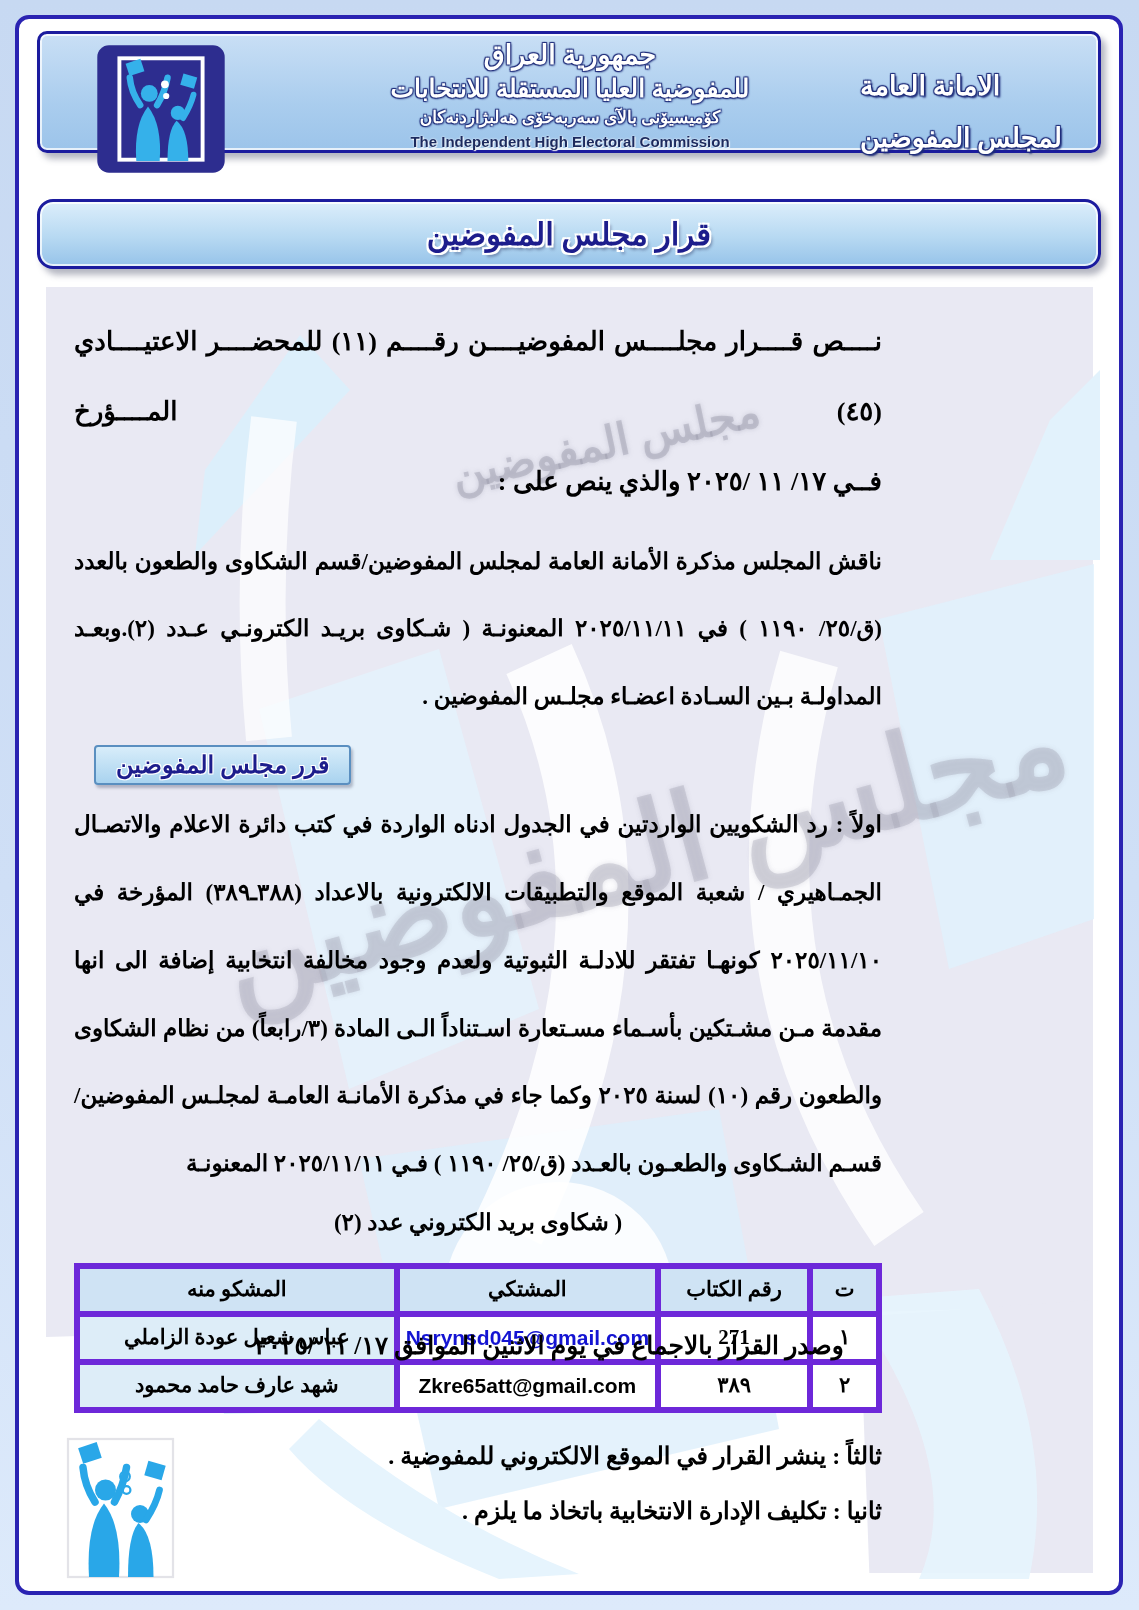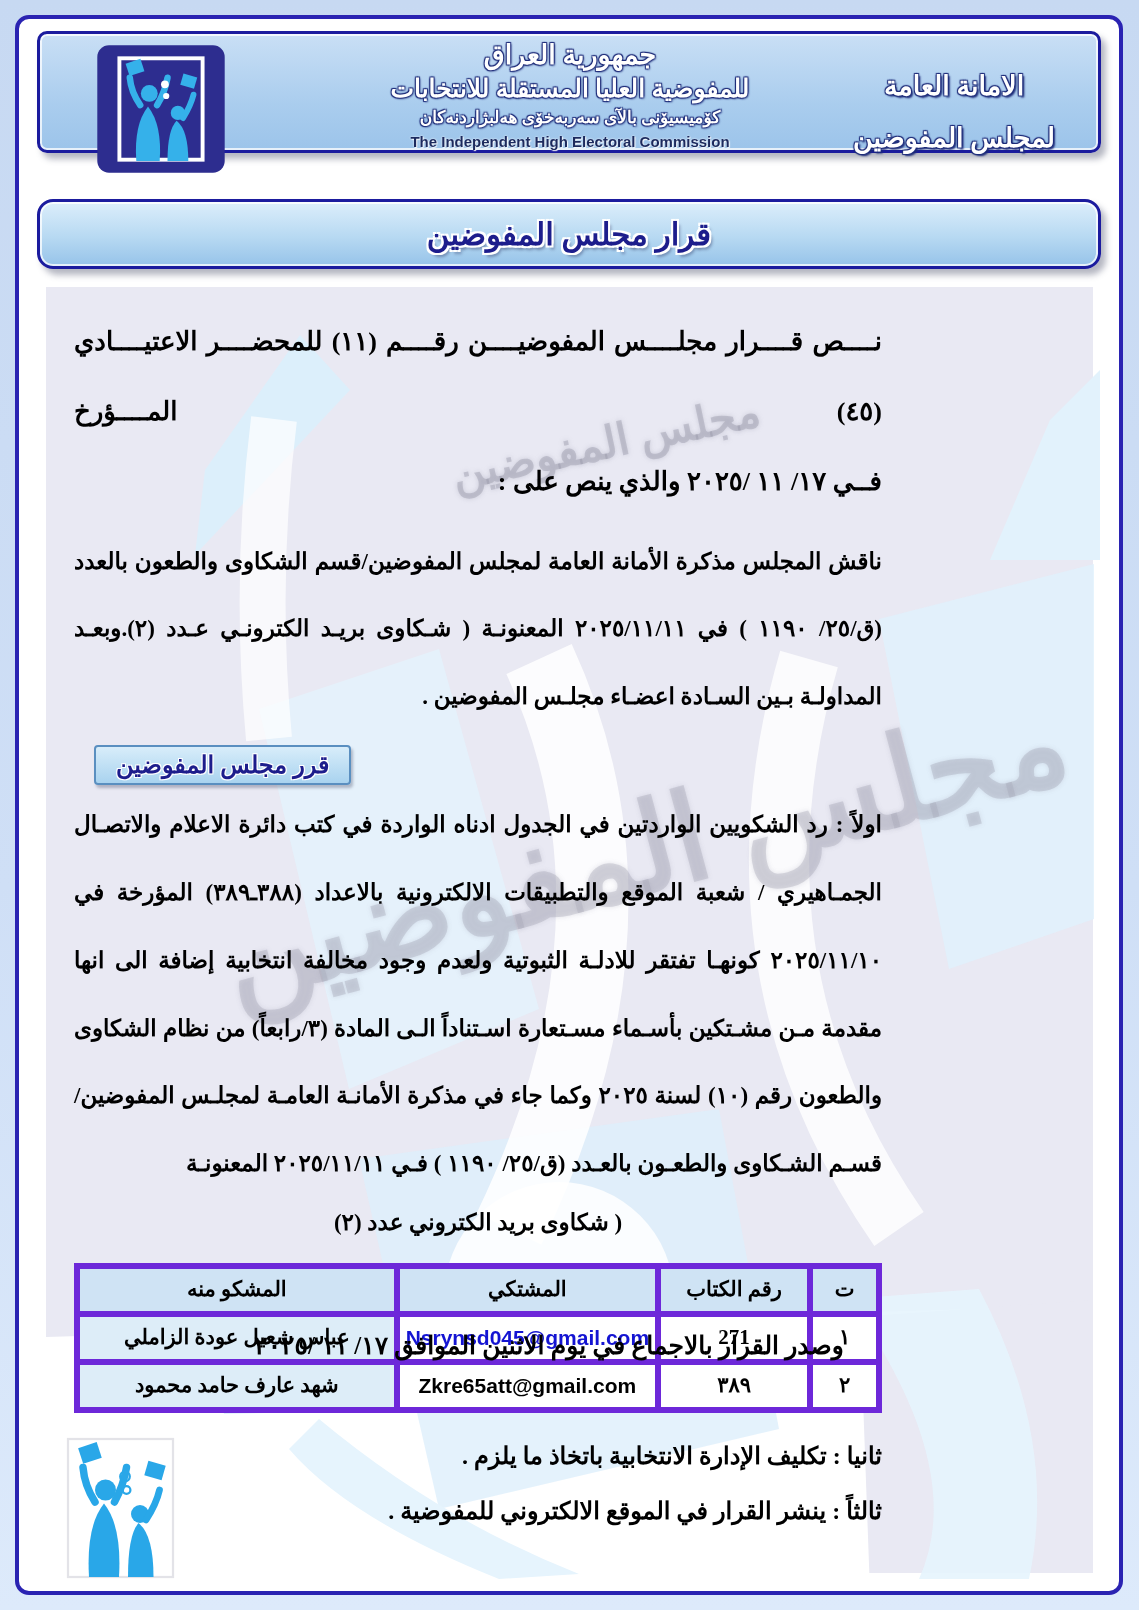--- a/index.html
+++ b/index.html
@@ -47,21 +47,21 @@
   }
   .hdr-center .l1{font-size:27px;line-height:34px;
     text-shadow:-1px -1px 1px #1c2a78,1px -1px 1px #1c2a78,-1px 1px 1px #1c2a78,1px 1px 2px #1c2a78;}
   .hdr-center .l2{font-size:25px;line-height:33px;
     text-shadow:-1px -1px 1px #1c2a78,1px -1px 1px #1c2a78,-1px 1px 1px #1c2a78,1px 1px 2px #1c2a78;}
   .hdr-center .l3{font-size:17px;line-height:26px;
     text-shadow:-1px -1px 1px #1c2a78,1px -1px 1px #1c2a78,-1px 1px 1px #1c2a78,1px 1px 2px #1c2a78;}
   .hdr-center .l4{font-family:"Liberation Sans",sans-serif;font-size:15px;line-height:22px;
     color:#1c2a5e;text-shadow:0 0 2px #fff,1px 1px 1px rgba(255,255,255,.9);}
   .hdr-right{
-    position:absolute;right:43px;top:26px;text-align:center;direction:rtl;
+    position:absolute;right:36px;top:26px;text-align:left;direction:rtl;
     color:#fff;font-weight:bold;font-size:27px;line-height:52px;
     text-shadow:-1px -1px 1px #1c2a78,1px -1px 1px #1c2a78,-1px 1px 1px #1c2a78,2px 2px 2px #1c2a78;
   }
   
   .title-bar{
     position:absolute;left:18px;top:180px;width:1064px;height:70px;
     box-sizing:border-box;border:3px solid #1b1b9e;border-radius:16px;
     background:linear-gradient(180deg,#dceefb 0%,#b7d9f2 55%,#96c3e9 100%);
     box-shadow:inset 0 0 0 2px rgba(255,255,255,.75),5px 6px 6px rgba(90,95,120,.45);
     display:flex;align-items:center;justify-content:center;z-index:3;
@@ -198,22 +198,22 @@
       <tr>
         <td>٢</td>
         <td>٣٨٩</td>
         <td class="email" dir="ltr">Zkre65att@gmail.com</td>
         <td class="name">شهد عارف حامد محمود</td>
       </tr>
     </tbody>
       </table>
 
     <div class="clauses">
+      <div>ثالثاً : ينشر القرار في الموقع الالكتروني للمفوضية .</div>
       <div>ثانيا : تكليف الإدارة الانتخابية باتخاذ ما يلزم .</div>
-      <div>ثالثاً : ينشر القرار في الموقع الالكتروني للمفوضية .</div>
     </div>
   </div>
 
   <div class="closing">وصدر القرار بالاجماع في يوم الاثنين الموافق   ١٧/ ١١ /٢٠٢٥</div>
 
   <svg class="footer-logo" width="150" height="165" viewBox="0 0 100 110">
     <rect x="14" y="8" width="70" height="92" fill="none" stroke="#e3e3e8" stroke-width="1.5"></rect>
     <rect x="22" y="12" width="13" height="11" fill="#29a7e8" transform="rotate(-18 28 17)"></rect>
     <rect x="66" y="24" width="12" height="10" fill="#29a7e8" transform="rotate(16 72 29)"></rect>
     <circle cx="39" cy="42" r="7" fill="#29a7e8"></circle>

